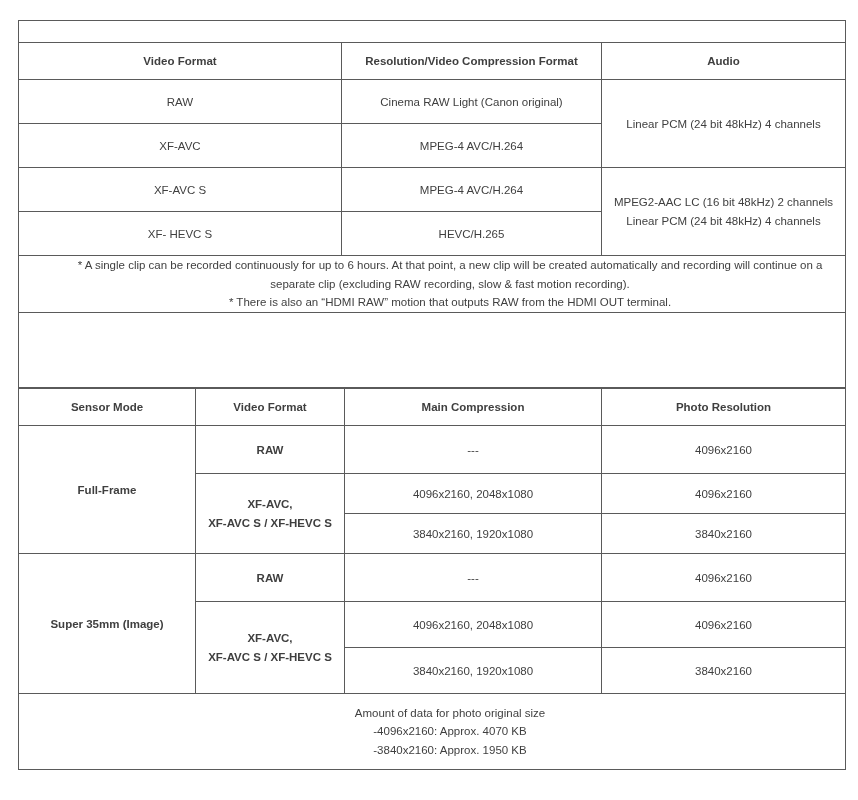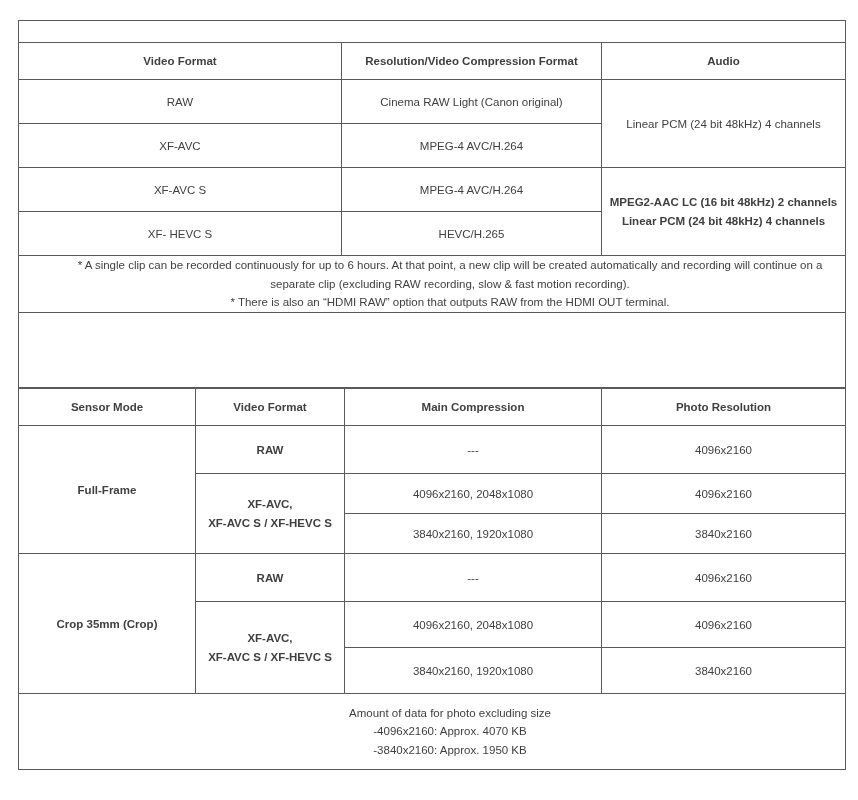--- a/index.html
+++ b/index.html
@@ -81,21 +81,21 @@
   td.noteblock {
     text-align: left;
     vertical-align: top;
     padding: 7px 12px 9px 9px;
     line-height: 1.62;
     font-size: 11.6px;
     color: #3f3f3f;
   }
   td.noteblock .nl { display: block; margin-left: 36px; }
 
-  .dual-line { display: block; line-height: 1.62; font-weight: bold; }
+  .dual-line { display: block; line-height: 1.62; }
 </style>
 </head>
 <body>
 
 <div class="page">
 
   <table class="spec">
     <colgroup>
       <col style="width:323px">
       <col style="width:260px">
@@ -136,21 +136,21 @@
       </tr>
 
       <tr>
         <td style="height:43px">XF- HEVC S</td>
         <td>HEVC/H.265</td>
       </tr>
 
       <tr>
         <td class="noteblock" colspan="3" style="height:56px">
           <span class="nl">* A single clip can be recorded continuously for up to 6 hours. At that point, a new clip will be created automatically and recording will continue on a separate clip (excluding RAW recording, slow &amp; fast motion recording).</span>
-          <span class="nl">* There is also an “HDMI RAW” option that outputs RAW from the HDMI OUT terminal.</span>
+          <span class="nl">* There is also an “HDMI RAW” motion that outputs RAW from the HDMI OUT terminal.</span>
         </td>
       </tr>
 
       <tr>
         <td class="banner" colspan="3">
           <span class="banner-title">Photo Recording</span>
           <span class="banner-sub">- Standard: DCF, Exif Ver. 2.31 compliant</span>
           <span class="banner-sub">- Image type (compressed): JPEG</span>
           <span class="banner-sub">- Resolution:</span>
         </td>
@@ -187,41 +187,41 @@
         </td>
         <td style="height:39px">4096x2160, 2048x1080</td>
         <td>4096x2160</td>
       </tr>
       <tr>
         <td style="height:39px">3840x2160, 1920x1080</td>
         <td>3840x2160</td>
       </tr>
 
       <tr>
-        <td class="bold" rowspan="3">Crop 35mm (Crop)</td>
+        <td class="bold" rowspan="3">Super 35mm (Image)</td>
         <td class="bold" style="height:47px">RAW</td>
         <td>---</td>
         <td>4096x2160</td>
       </tr>
       <tr>
         <td class="bold" rowspan="2">
           <span class="dual-line">XF-AVC,</span>
           <span class="dual-line">XF-AVC S / XF-HEVC S</span>
         </td>
         <td style="height:45px">4096x2160, 2048x1080</td>
         <td>4096x2160</td>
       </tr>
       <tr>
         <td style="height:45px">3840x2160, 1920x1080</td>
         <td>3840x2160</td>
       </tr>
 
       <tr>
         <td class="noteblock" colspan="4" style="height:75px">
-          <span class="nl">Amount of data for photo excluding size</span>
+          <span class="nl">Amount of data for photo original size</span>
           <span class="nl">-4096x2160: Approx. 4070 KB</span>
           <span class="nl">-3840x2160: Approx. 1950 KB</span>
         </td>
       </tr>
     </tbody>
   </table>
 
 </div>
 
 </body></html>

